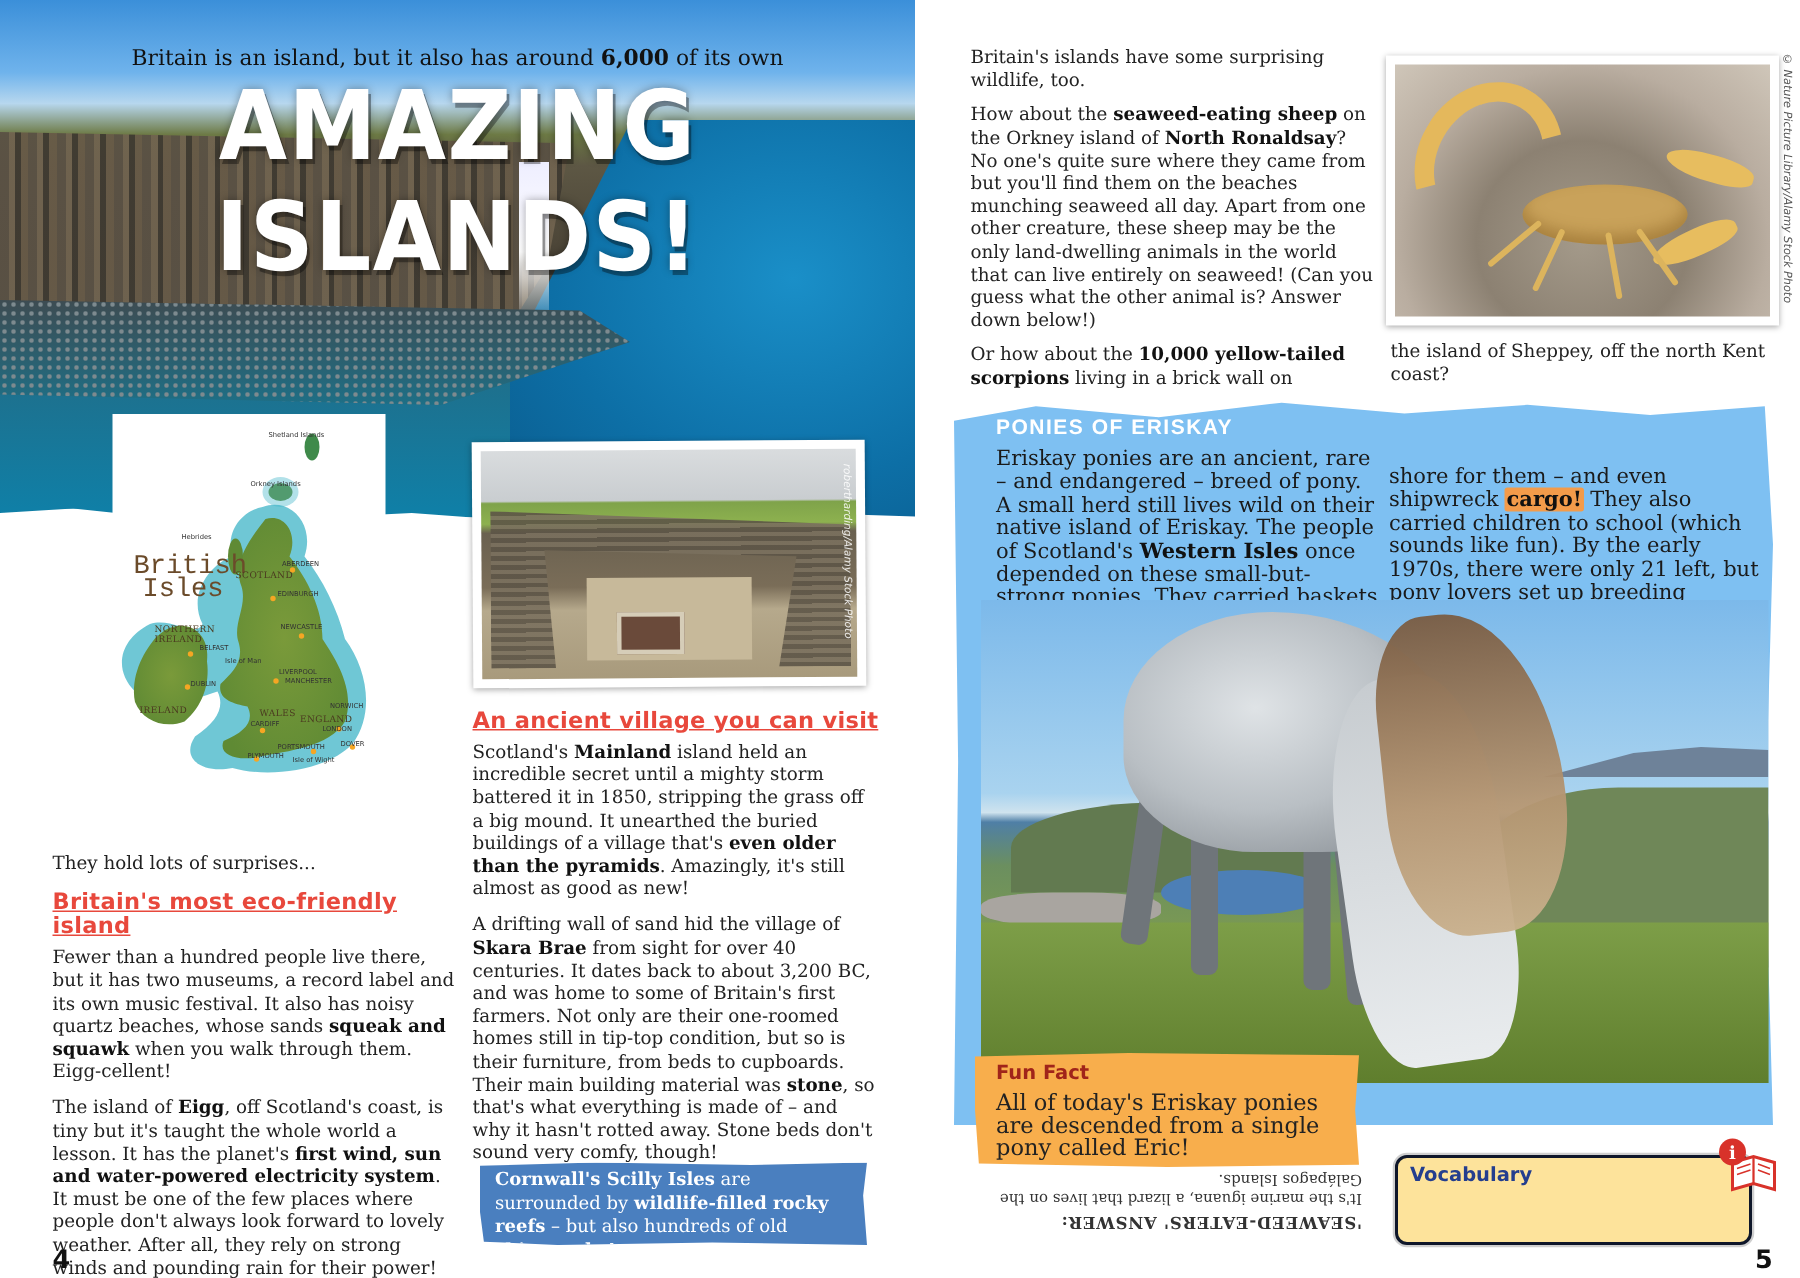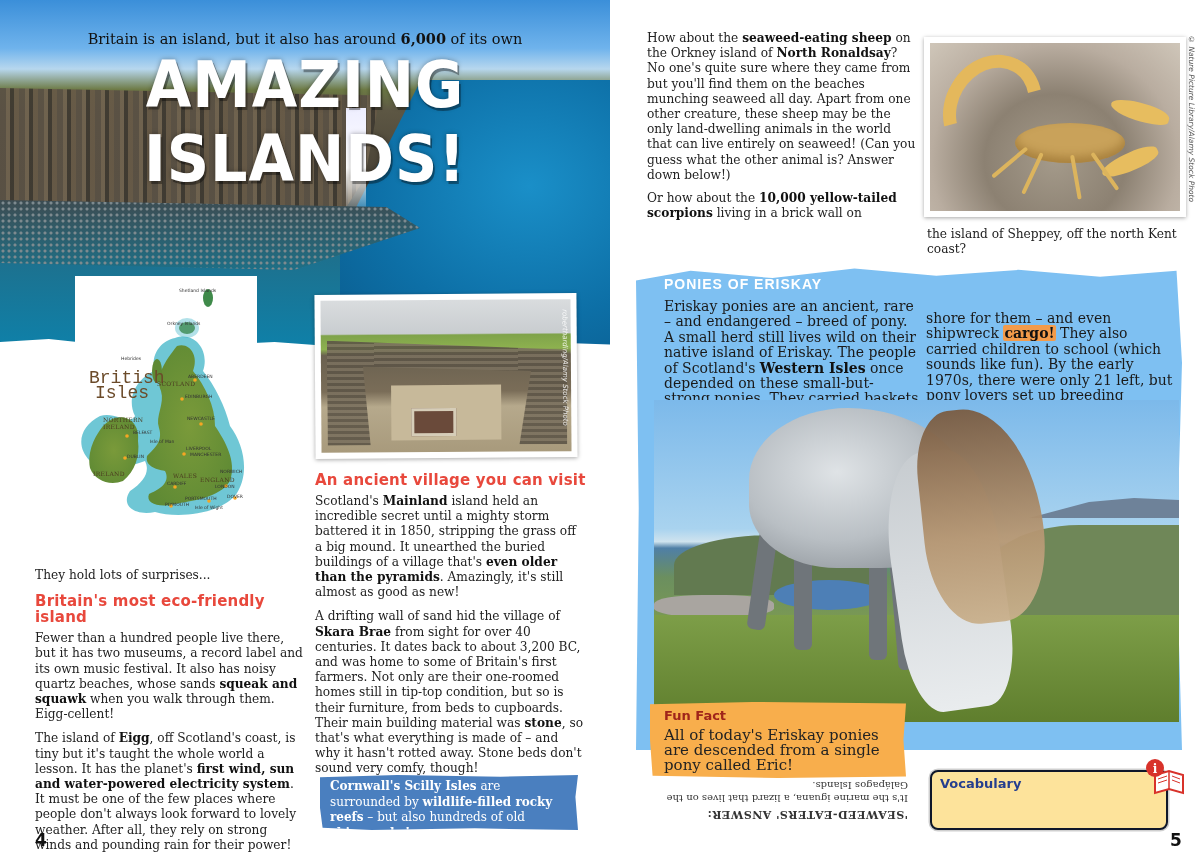--- a/index.html
+++ b/index.html
@@ -52,21 +52,21 @@
   .photo-skara .floor { position: absolute; left: 70px; top: 85px; width: 110px; height: 55px; background: #c7b99a; }
   .photo-skara .hearth { position: absolute; left: 90px; top: 108px; width: 45px; height: 28px; border: 3px solid #d6cdb8; background: #6a4a3a; }
   .credit-v { position: absolute; writing-mode: vertical-rl; font-family: "DejaVu Sans", sans-serif; font-style: italic; font-size: 7px; color: rgba(255,255,255,.85); }
 
   
   .body-text { font-family: "DejaVu Serif", serif; font-size: 12.2px; line-height: 15.2px; color: #222; }
   .body-text p { margin-bottom: 9px; }
   .body-text b { font-weight: bold; color: #111; }
   .col-a { position: absolute; left: 35px; top: 548px; width: 270px; margin-top: 20px; }
   .col-b { position: absolute; left: 315px; top: 494px; width: 270px; }
-  .heading-red { font-family: "DejaVu Sans", sans-serif; font-weight: bold; color: #e8483c; font-size: 15px; line-height: 16px; margin: 10px 0 6px; letter-spacing: .2px; }
+  .heading-red { font-family: "DejaVu Sans", sans-serif; font-weight: bold; color: #e8483c; font-size: 15px; line-height: 16px; margin: 10px 0 6px; letter-spacing: .2px; text-decoration: underline; }
   .heading-red.h2 { position: absolute; left: 315px; top: 472px; width: 280px; margin: 0; font-size: 15px; }
 
   .blue-callout { position: absolute; left: 320px; top: 775px; width: 258px; height: 55px; background: #4a7fbf; color: #fff;
     padding: 4px 10px 0 10px; font-family: "DejaVu Serif", serif; font-size: 12px; line-height: 15.5px;
     clip-path: polygon(0 4%, 30% 0, 70% 3%, 100% 0, 99% 40%, 100% 100%, 60% 97%, 20% 100%, 1% 96%, 0 60%); }
   .blue-callout b { font-weight: bold; }
   .page-num { position: absolute; font-family: "DejaVu Sans", sans-serif; font-weight: 900; font-size: 17px; color: #111; }
 
   
   .col-c { position: absolute; left: 647px; top: 31px; width: 270px; }
@@ -223,20 +223,21 @@
   </div>
 
   <div class="blue-callout"><b>Cornwall's Scilly Isles</b> are surrounded by <b>wildlife-filled rocky reefs</b> – but also hundreds of old <b>shipwrecks!</b></div>
 
   <div class="page-num" style="left:35px;top:830px;">4</div>
 </div>
 
 <div class="page page-right"></div>
 
 <div class="col-c body-text">
+  <p>Britain's islands have some surprising wildlife, too.</p>
   <p>How about the <b>seaweed-eating sheep</b> on the Orkney island of <b>North Ronaldsay</b>? No one's quite sure where they came from but you'll find them on the beaches munching seaweed all day. Apart from one other creature, these sheep may be the only land-dwelling animals in the world that can live entirely on seaweed! (Can you guess what the other animal is? Answer down below!)</p>
   <p>Or how about the <b>10,000 yellow-tailed scorpions</b> living in a brick wall on</p>
 </div>
 
 <div class="photo-scorp">
   <div class="inner">
     <div class="scorp-tail"></div>
     <div class="scorp-body"></div>
     <div class="scorp-claw" style="left:180px;top:60px;transform:rotate(15deg);"></div>
     <div class="scorp-claw" style="left:170px;top:110px;transform:rotate(-25deg);"></div>

